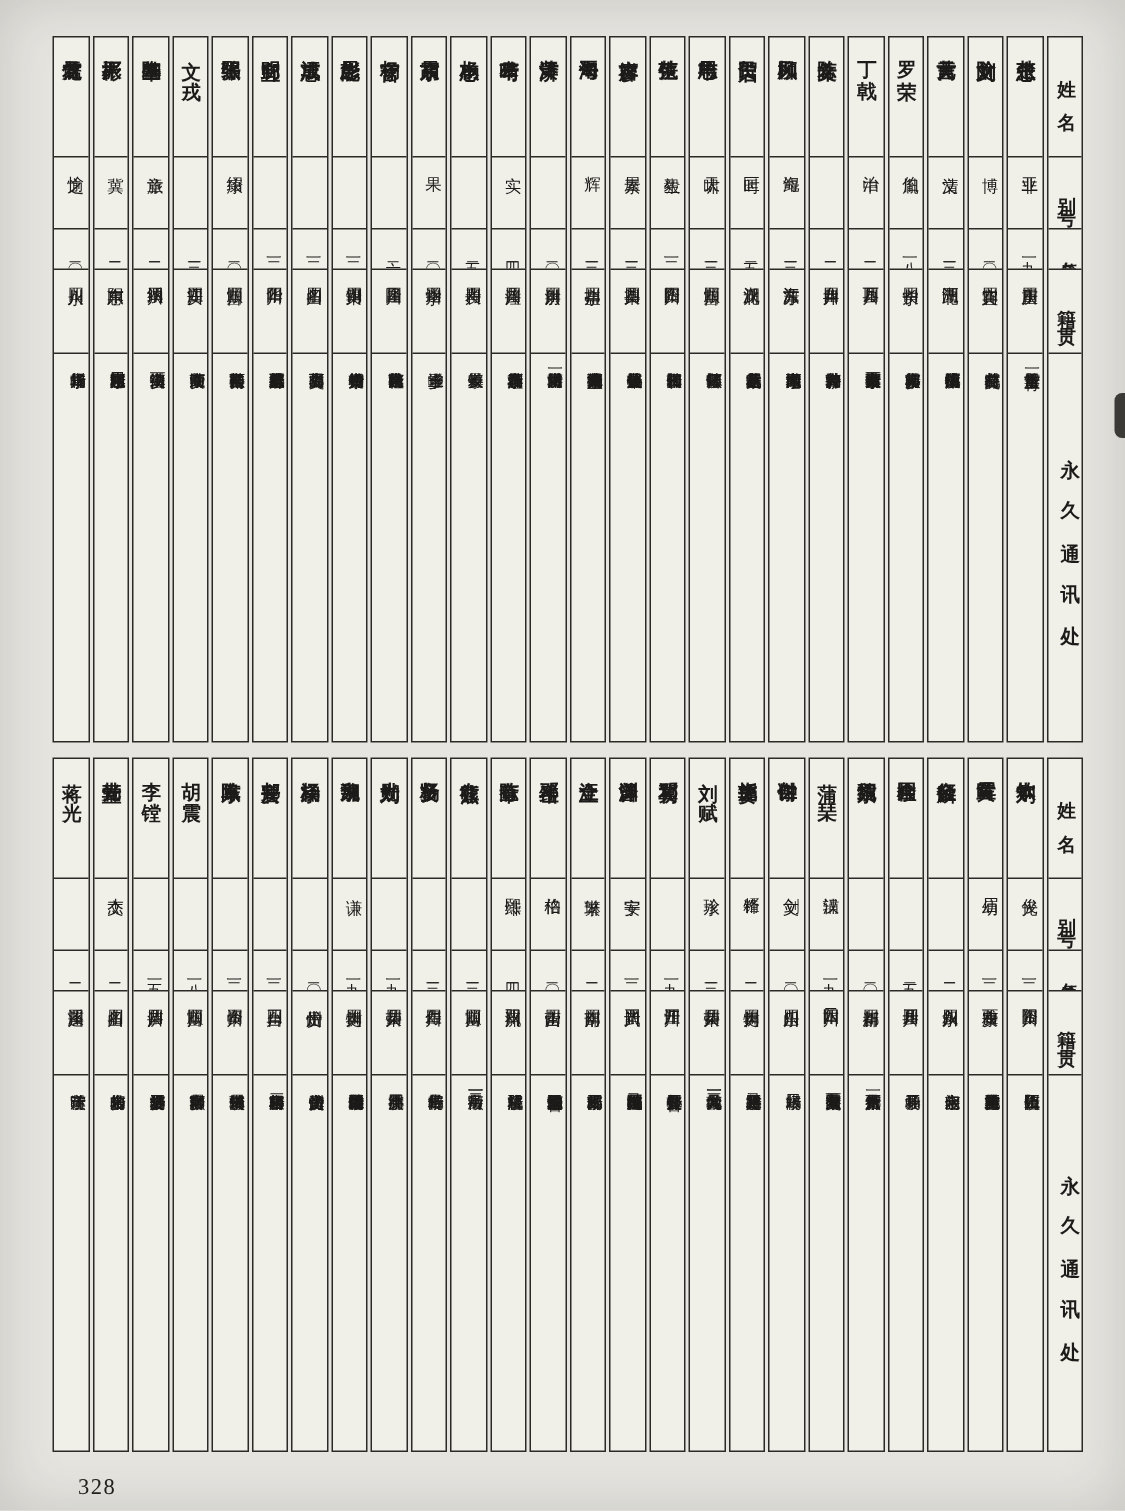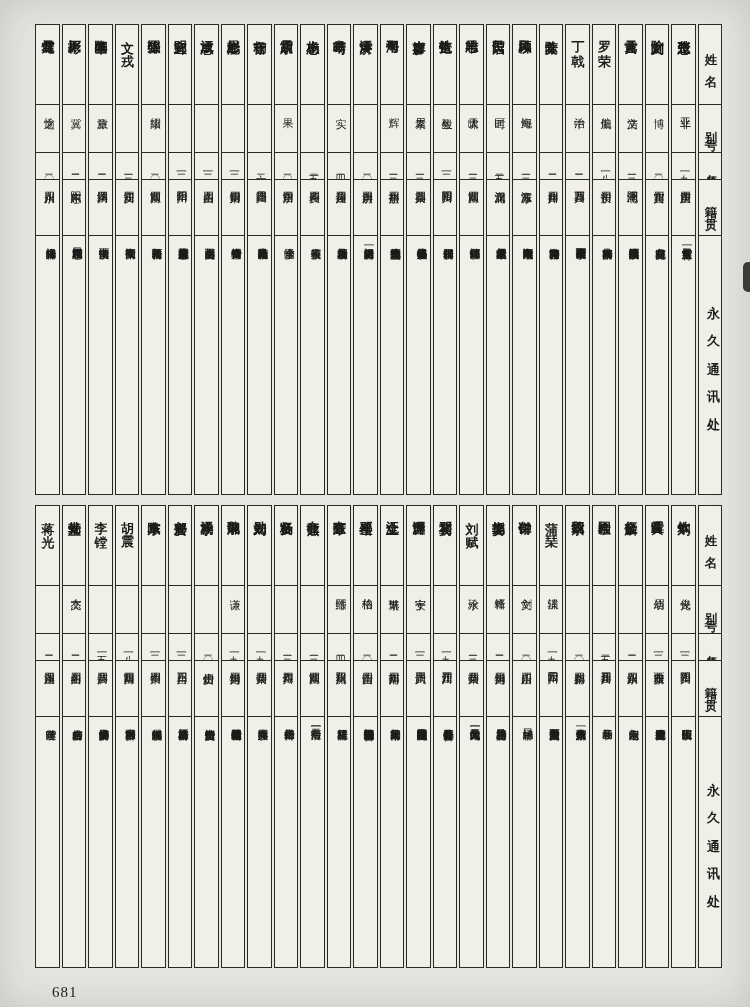--- a/index.html
+++ b/index.html
@@ -434,16 +434,16 @@
         <div class="cell c-address">名山东乡岭邮转</div>
       </div>
       <div class="col">
         <div class="cell c-name short">蒋光</div>
         <div class="cell c-alias"></div>
         <div class="cell c-age">二二</div>
         <div class="cell c-native">四川蓬溪</div>
         <div class="cell c-address">遂宁荷叶溪</div>
       </div>
     </div>
-  <div class="footer">681</div>
+  <div class="footer">328</div>
 </div>
 
 <div class="smudge"></div>
 
 </body></html>

